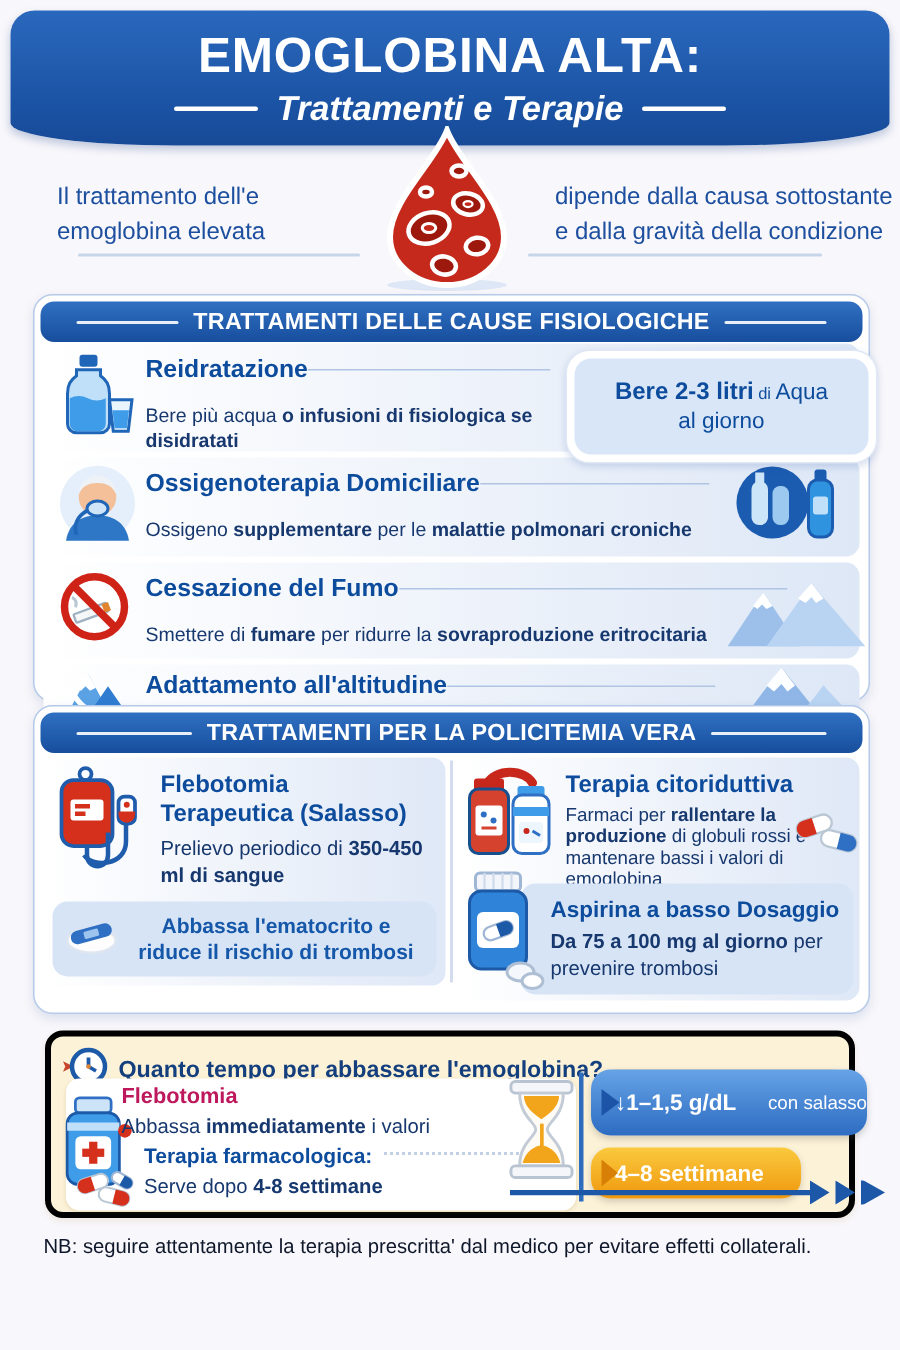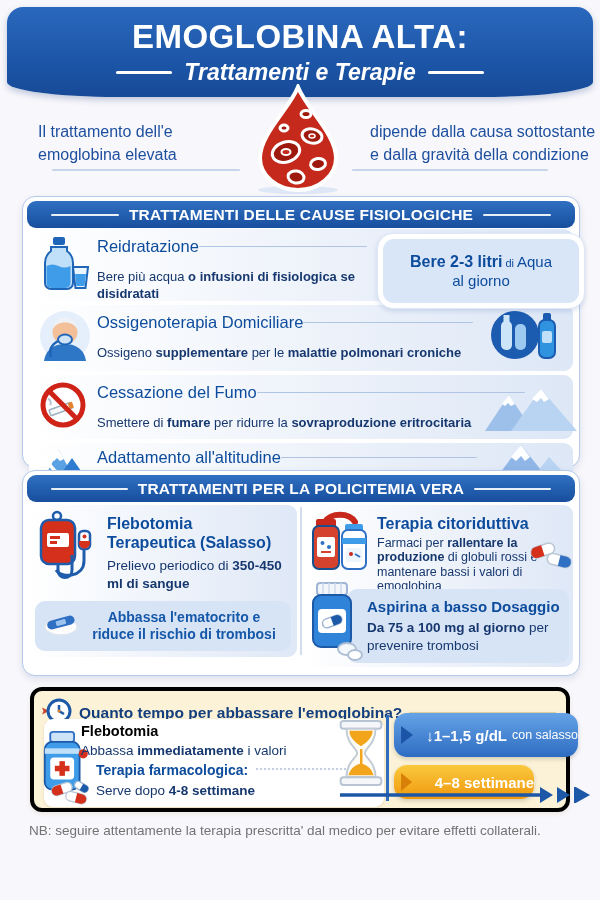--- a/index.html
+++ b/index.html
@@ -38,21 +38,21 @@
   .bar-line{height:2px;background:rgba(255,255,255,.9);border-radius:1px;flex:1;margin:0 10px;}
 
   
   .rows{position:absolute;left:6px;right:6px;top:32px;display:flex;flex-direction:column;gap:4px;}
   .row{position:relative;border-radius:9px;background:linear-gradient(90deg,#ffffff 0%,#edf2fa 55%,#dde7f6 100%);}
   .r1{height:64px;padding:8px 206px 0 68px;}
   .r2{height:58px;padding:8px 100px 0 68px;}
   .r3{height:56px;padding:8px 48px 0 68px;}
   .r4{height:42px;padding:5px 96px 0 68px;}
   .row-icon{position:absolute;left:10px;top:50%;transform:translateY(-50%);}
-  .row-title{display:flex;align-items:center;gap:0;font-size:16.5px;font-weight:normal;color:#0d4c9c;}
+  .row-title{display:flex;align-items:center;gap:0;font-size:16.5px;font-weight:bold;color:#0d4c9c;}
   .row-rule{flex:1;height:1.5px;background:#b0c4e4;border-radius:1px;}
   .row-body{margin-top:13px;font-size:13px;color:#17386e;line-height:1.3;}
   .nowrapb{white-space:nowrap;}
   .right-art{position:absolute;}
 
   
   .hydration{position:absolute;left:354px;top:36px;width:196px;height:64px;background:#ffffff;
              border:1px solid #e0e8f5;border-radius:16px;box-shadow:0 2px 5px rgba(40,85,165,.18);padding:5px;}
   .hydration-in{width:100%;height:100%;background:#d9e6f8;border-radius:11px;display:flex;flex-direction:column;
                 align-items:center;justify-content:center;color:#0d4c9c;box-sizing:border-box;}
@@ -85,44 +85,44 @@
 
   
   .y-panel{position:absolute;left:30px;top:687px;width:540px;height:125px;background:#fcf2d7;
            border:4px solid #000000;border-radius:12px;box-sizing:border-box;box-shadow:0 2px 5px rgba(160,120,30,.12);}
   .y-head{position:absolute;left:8px;right:10px;top:5px;display:flex;align-items:center;gap:7px;
           font-size:15.5px;font-weight:bold;color:#143f7e;}
   .y-rule{flex:1;height:1.5px;background:#e5d3a0;border-radius:1px;}
   .time-card{position:absolute;left:10px;top:28px;width:340px;height:88px;background:#ffffff;border-radius:9px;
              box-shadow:0 1px 3px rgba(120,100,40,.18);}
   .tc-bottle{position:absolute;left:-7px;top:11px;}
-  .tc-l1{position:absolute;left:37px;top:4px;font-size:14.5px;font-weight:bold;color:#000000;}
+  .tc-l1{position:absolute;left:37px;top:4px;font-size:14.5px;font-weight:bold;color:#be185d;}
   .tc-l2{position:absolute;left:37px;top:24px;font-size:13.5px;color:#17386e;}
   .tc-l3{position:absolute;left:52px;top:43px;right:10px;display:flex;align-items:center;
          font-size:14px;font-weight:bold;color:#0d4c9c;}
   .dotfill{flex:1;border-bottom:2px dotted #c3cfe2;margin:0 0 3px 8px;}
   .tc-caps{position:absolute;left:5px;top:60px;}
   .tc-l4{position:absolute;left:52px;top:64px;font-size:13.5px;color:#17386e;}
   .time-vline{position:absolute;left:352px;top:24px;width:2.5px;height:86px;background:#2e6cbe;}
   .hourglass{position:absolute;left:304px;top:29px;}
-  .badge{position:absolute;display:flex;align-items:baseline;justify-content:flex-end;color:#ffffff;
+  .badge{position:absolute;display:flex;align-items:baseline;justify-content:space-between;color:#ffffff;
          border-radius:13px;box-shadow:0 2px 4px rgba(80,80,80,.25);padding-left:16px;box-sizing:border-box;}
   .badge::before{content:"";position:absolute;left:7px;top:50%;transform:translateY(-50%);
                  border-top:9px solid transparent;border-bottom:9px solid transparent;}
   .badge-blue{left:360px;top:22px;width:184px;height:44px;align-items:center;
               background:linear-gradient(180deg,#66a3e6,#2d6cc2);}
   .badge-blue::before{border-left:12px solid #1c55a8;}
   .bb-bold{font-size:15px;font-weight:bold;}
   .bb-rest{font-size:12.5px;margin-left:5px;}
   .badge-orange{left:360px;top:74px;width:140px;height:34px;align-items:center;
                 background:linear-gradient(180deg,#fac93e,#f0980d);font-size:15px;font-weight:bold;}
   .badge-orange::before{border-left:11px solid #d77f06;}
   .time-arrow{position:absolute;left:340px;top:787px;}
 
-  .footnote{position:absolute;left:29px;top:823px;width:545px;font-size:13.5px;color:#737373;}
+  .footnote{position:absolute;left:29px;top:823px;width:545px;font-size:13.5px;color:#0f172a;}
 </style>
 </head>
 <body>
 
 <div class="canvas">
 
   <div class="hdr">
     <div class="hdr-title">EMOGLOBINA ALTA:</div>
     <div class="hdr-sub">
       <span class="hdr-dash"></span>

